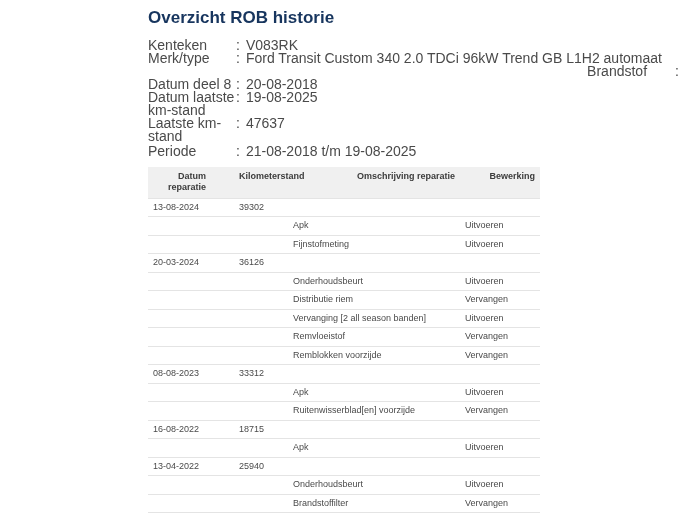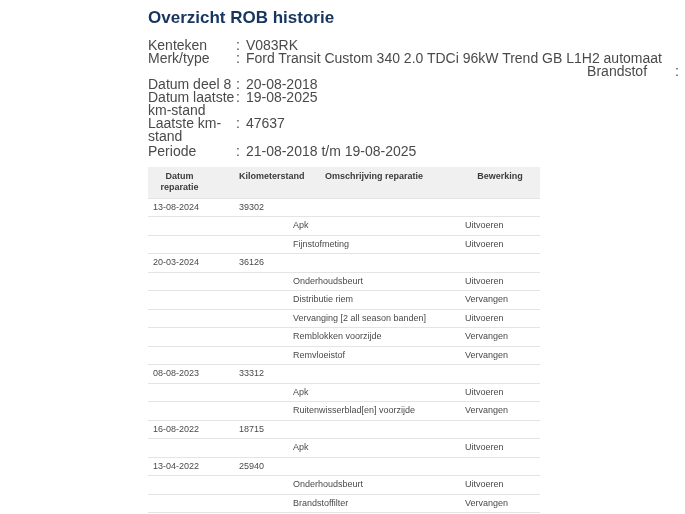--- a/index.html
+++ b/index.html
@@ -40,21 +40,21 @@
     margin-top: 9px;
     font-size: 9px;
   }
   .rob-table col.c1 { width: 86px; }
   .rob-table col.c2 { width: 54px; }
   .rob-table col.c3 { width: 172px; }
   .rob-table col.c4 { width: 80px; }
 
   .rob-table thead th {
     background: #f0f0f0;
-    text-align: center;
+    text-align: right;
     vertical-align: top;
     font-weight: 700;
     color: #3c3c3c;
     padding: 4px 5px;
     line-height: 1.25;
     border-bottom: 1px solid #e4e4e4;
   }
   .rob-table thead th:first-child { padding-right: 28px; }
 
   .rob-table tbody td {
@@ -165,27 +165,27 @@
         </tr>
         <tr>
           <td></td>
           <td></td>
           <td>Vervanging [2 all season banden]</td>
           <td>Uitvoeren</td>
         </tr>
         <tr>
           <td></td>
           <td></td>
+          <td>Remvloeistof</td>
+          <td>Vervangen</td>
+        </tr>
+        <tr>
+          <td></td>
+          <td></td>
           <td>Remblokken voorzijde</td>
-          <td>Vervangen</td>
-        </tr>
-        <tr>
-          <td></td>
-          <td></td>
-          <td>Remvloeistof</td>
           <td>Vervangen</td>
         </tr>
         <tr>
           <td>08-08-2023</td>
           <td>33312</td>
           <td></td>
           <td></td>
         </tr>
         <tr>
           <td></td>

